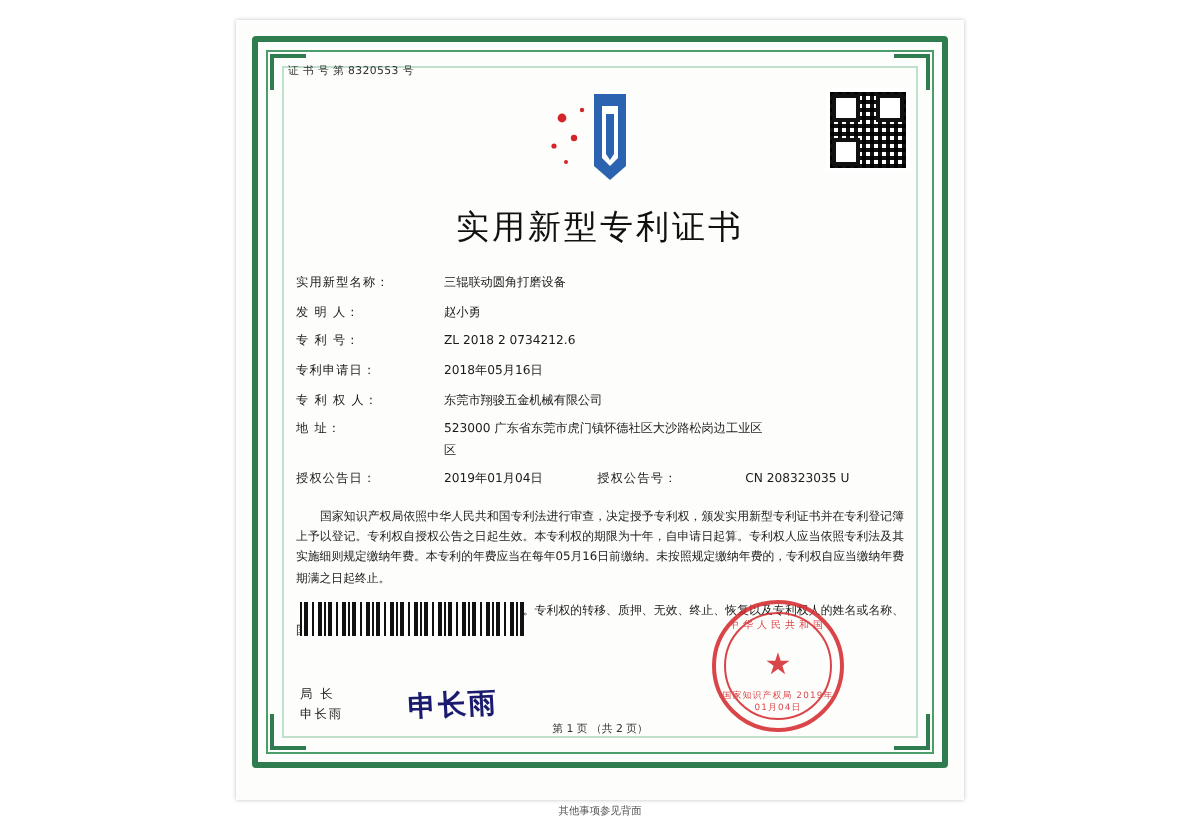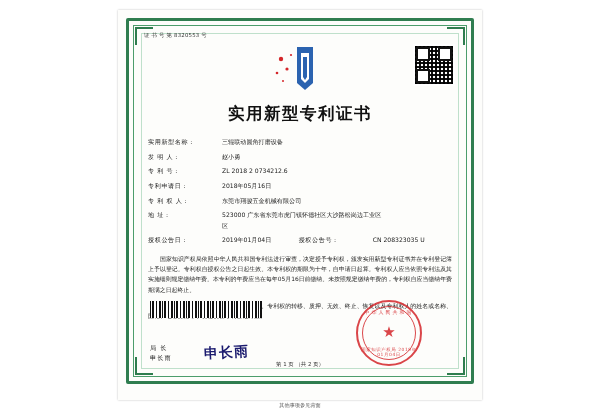--- a/index.html
+++ b/index.html
@@ -123,21 +123,21 @@
     left: 1px;
     bottom: 1px;
     width: 10px;
     height: 10px;
     border: 2px solid #111;
     background: #fff;
   }
   .title {
     text-align: center;
     font-family: "DejaVu Serif", "Liberation Serif", serif;
-    font-weight: bold;
+    font-weight: normal;
     font-size: 16.5px;
     letter-spacing: 1.5px;
     color: #111;
     margin: 6px 0 12px 0;
   }
   .fields {
     font-size: 6.1px;
     line-height: 1.5;
     color: #1b1b1b;
     padding: 0 4px;

